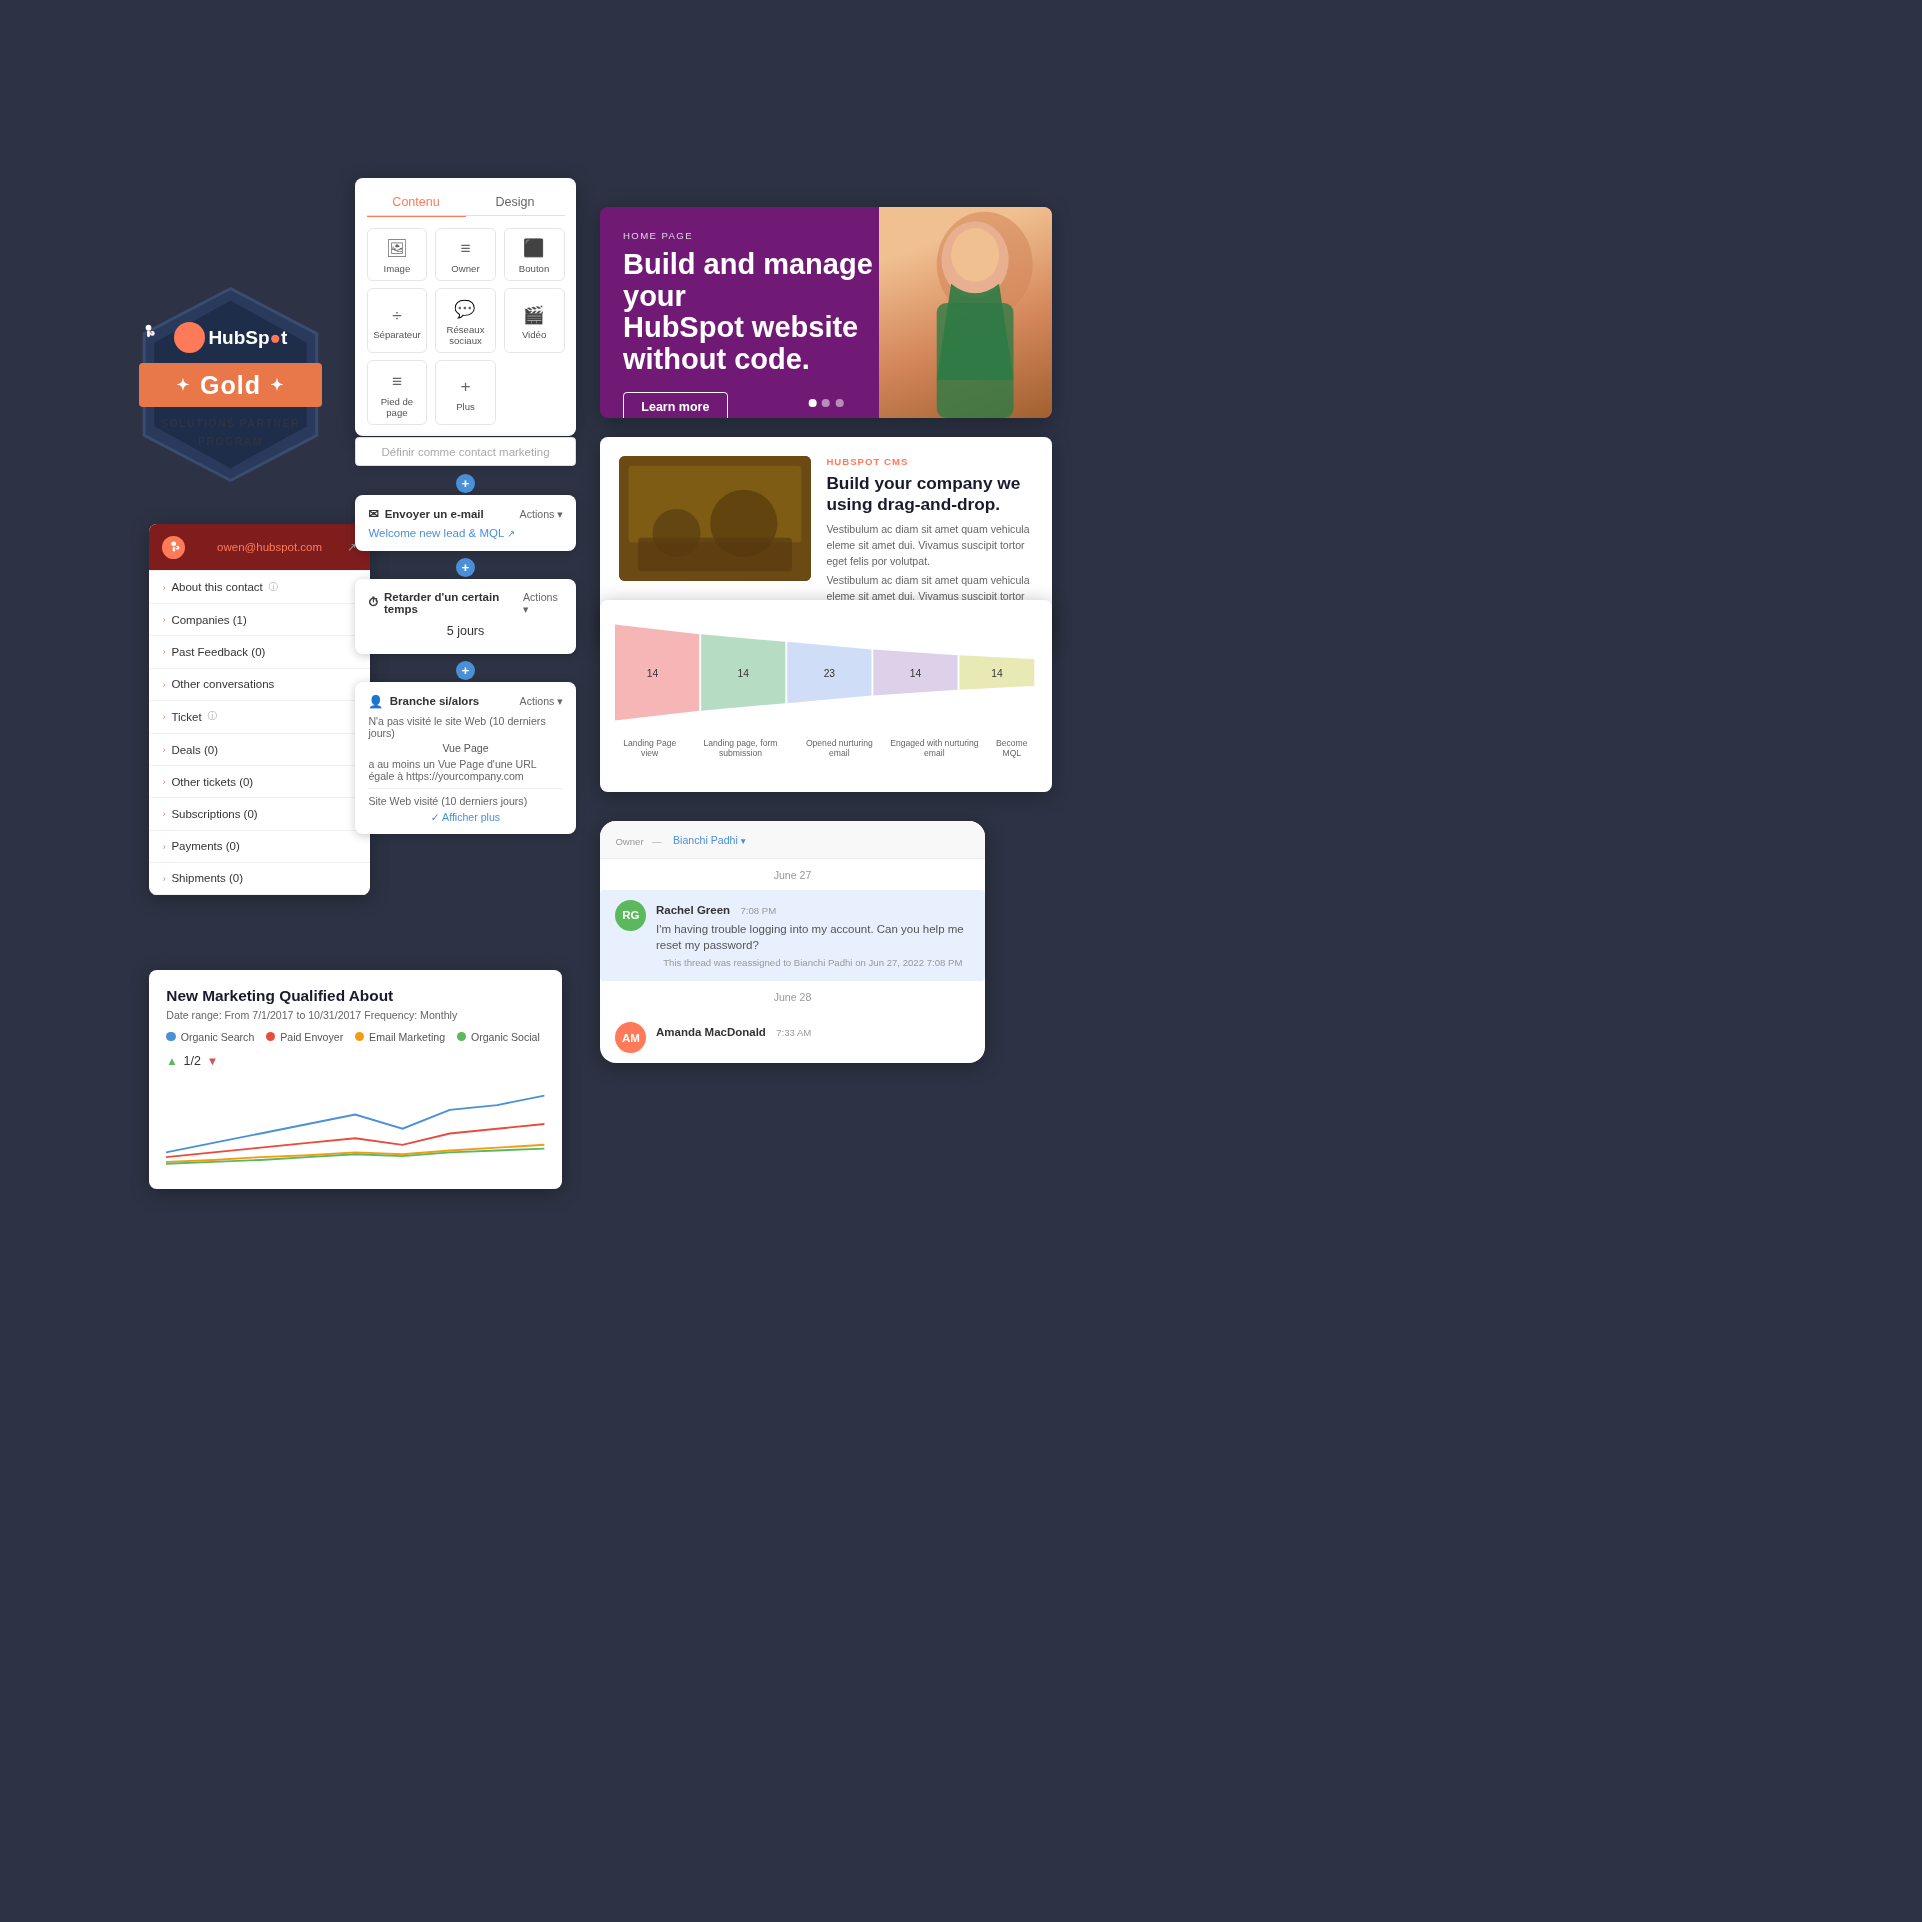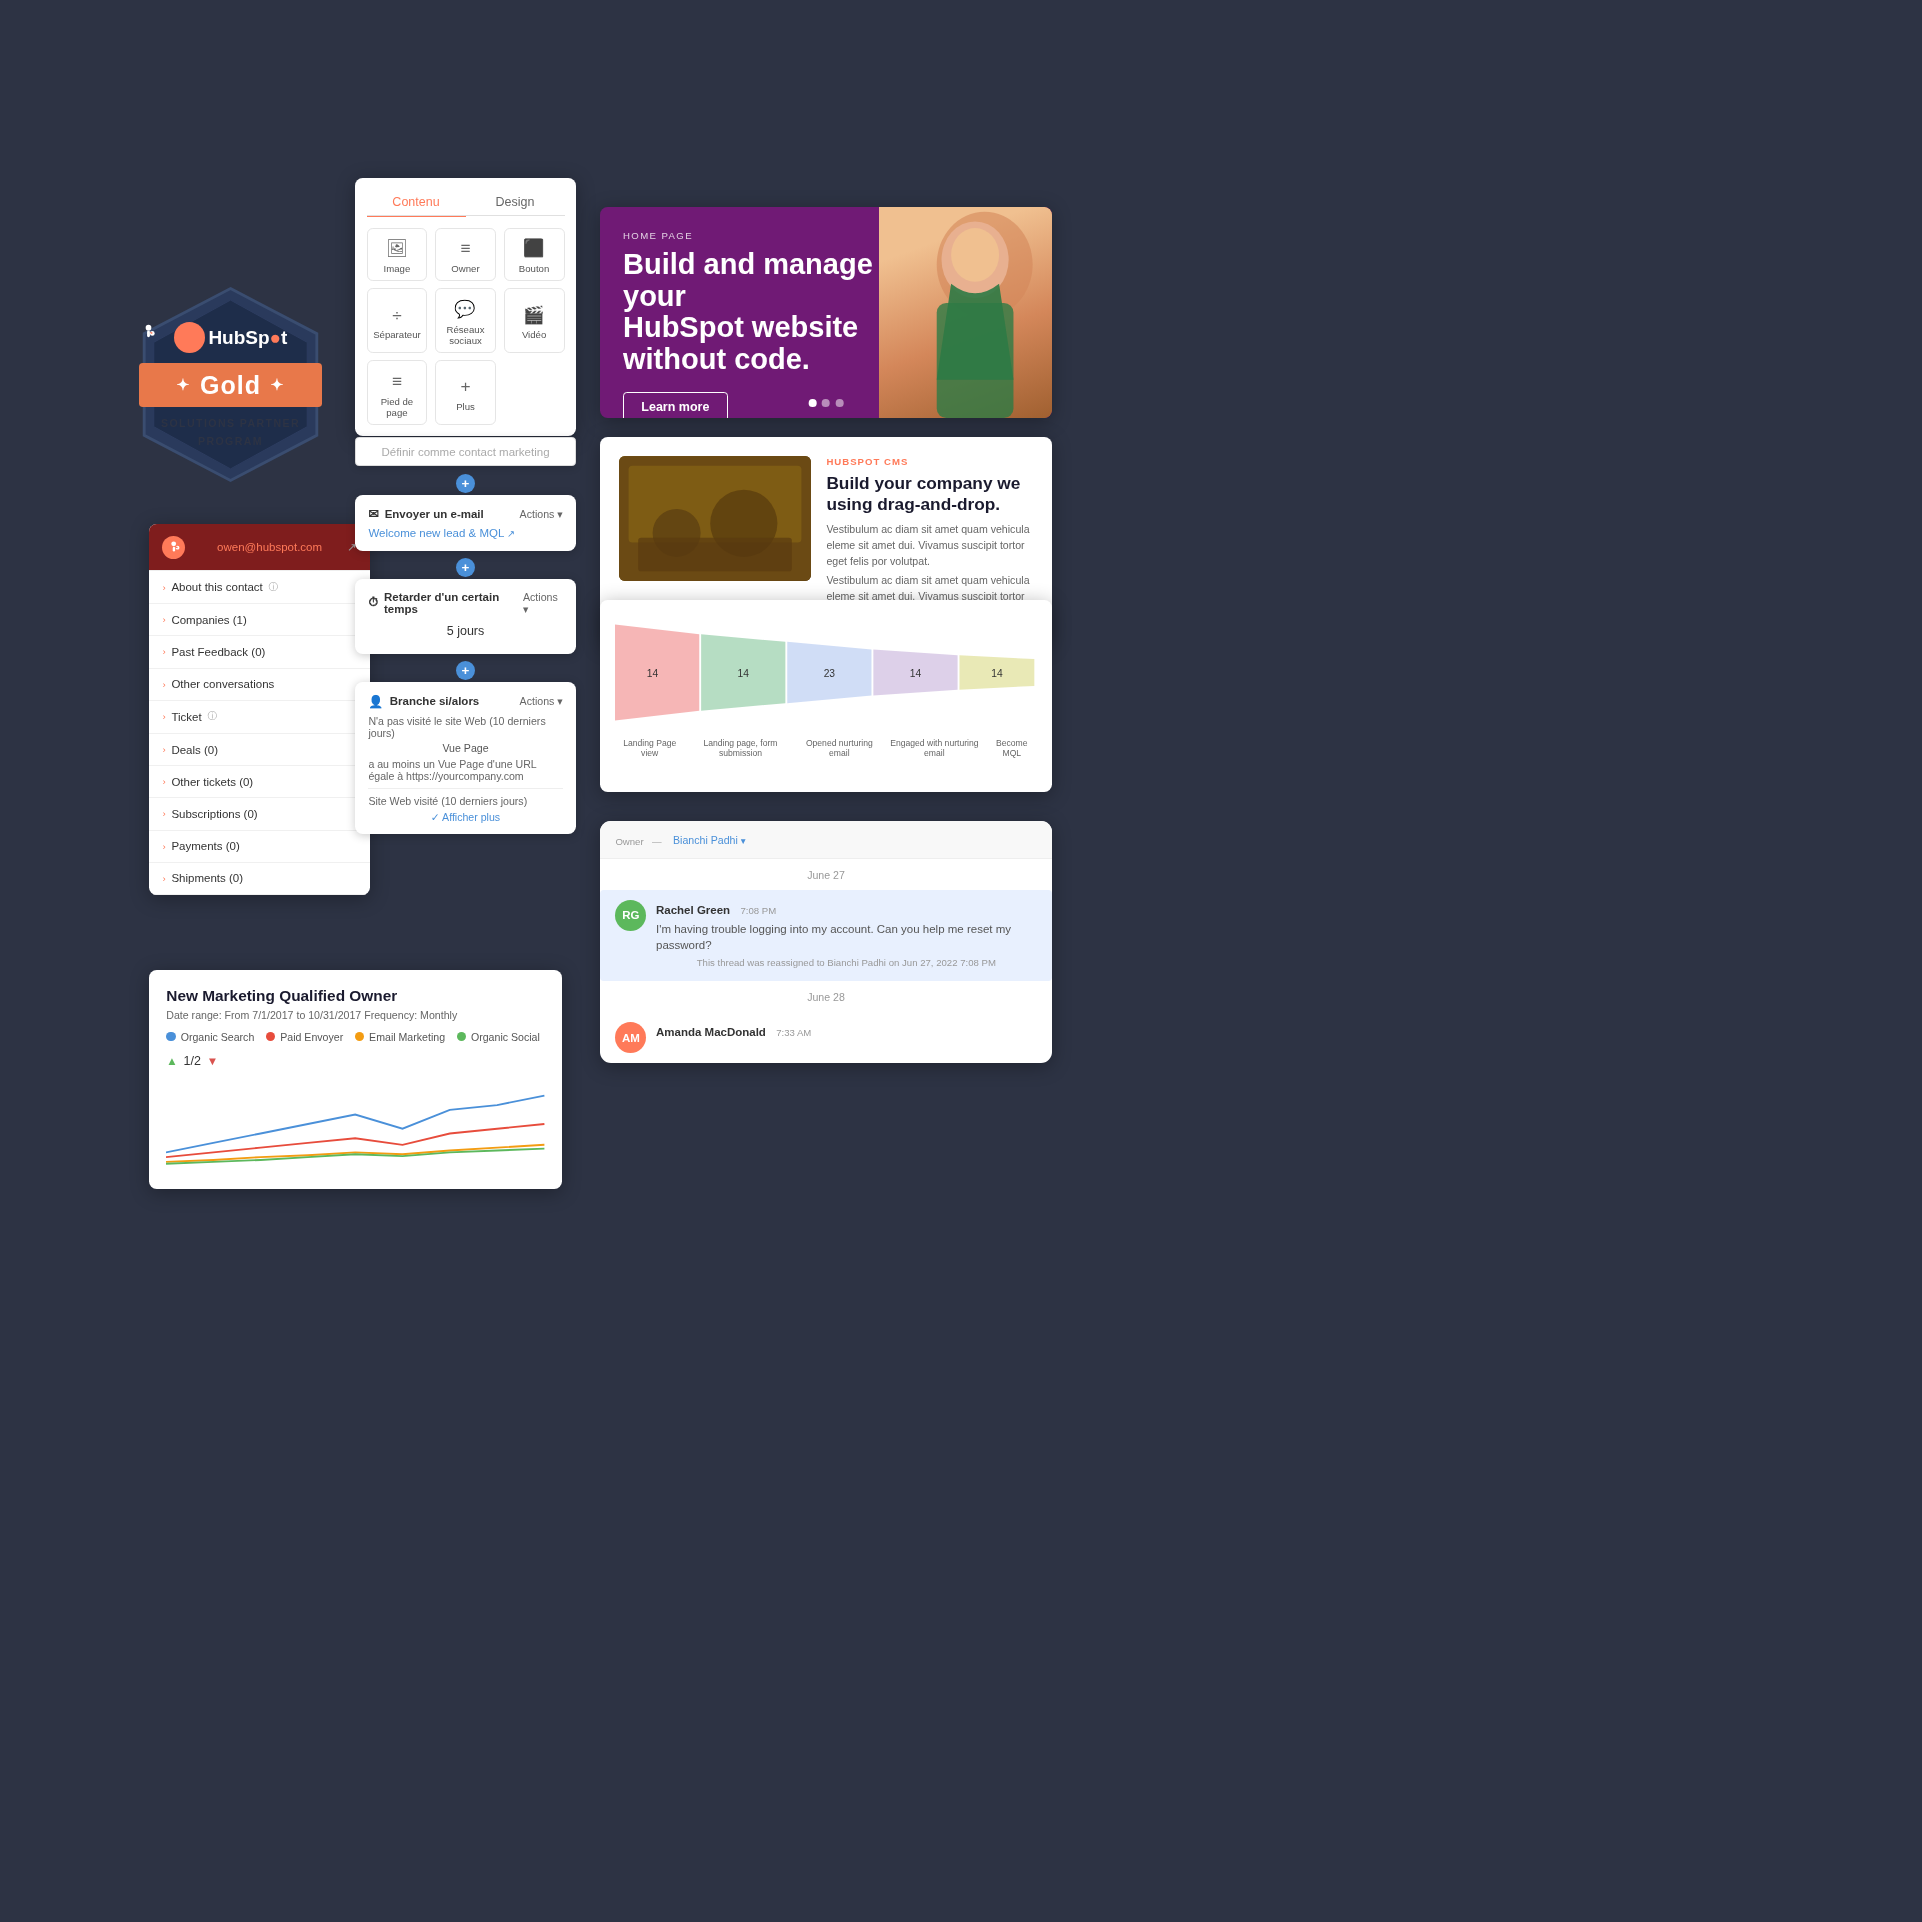--- a/index.html
+++ b/index.html
@@ -443,23 +443,23 @@
       font-size: 9.6px;
       color: #666;
     }
     .funnel-label { text-align: center; font-size: 8.6px; }
 
     
     .ticket-panel {
       position: absolute;
       left: 600px;
       top: 821px;
-      width: 452px;
+      width: 385px;
       background: white;
-      border-radius: 11px;
+      border-radius: 16px;
       box-shadow: 0 3.8px 19px rgba(0,0,0,0.3);
       overflow: hidden;
     }
     .ticket-header {
       background: #f8f8f8;
       padding: 9.6px 15.4px;
       border-bottom: 1px solid #eee;
       display: flex;
       align-items: center;
       gap: 7.7px;
@@ -909,21 +909,21 @@
     <div class="chat-body">
       <div>
         <span class="chat-name">Amanda MacDonald</span>
         <span class="chat-time">7:33 AM</span>
       </div>
     </div>
   </div>
 </div>
 
 <div class="mql-report">
-  <div class="mql-title">New Marketing Qualified Owner</div>
+  <div class="mql-title">New Marketing Qualified About</div>
   <div class="mql-subtitle">Date range: From 7/1/2017 to 10/31/2017   Frequency: Monthly</div>
   <div class="mql-legend">
     <div class="legend-item">
       <div class="legend-dot" style="background:#4a90d9;"></div>
       <span>Organic Search</span>
     </div>
     <div class="legend-item">
       <div class="legend-dot" style="background:#e74c3c;"></div>
       <span>Paid Envoyer</span>
     </div>

